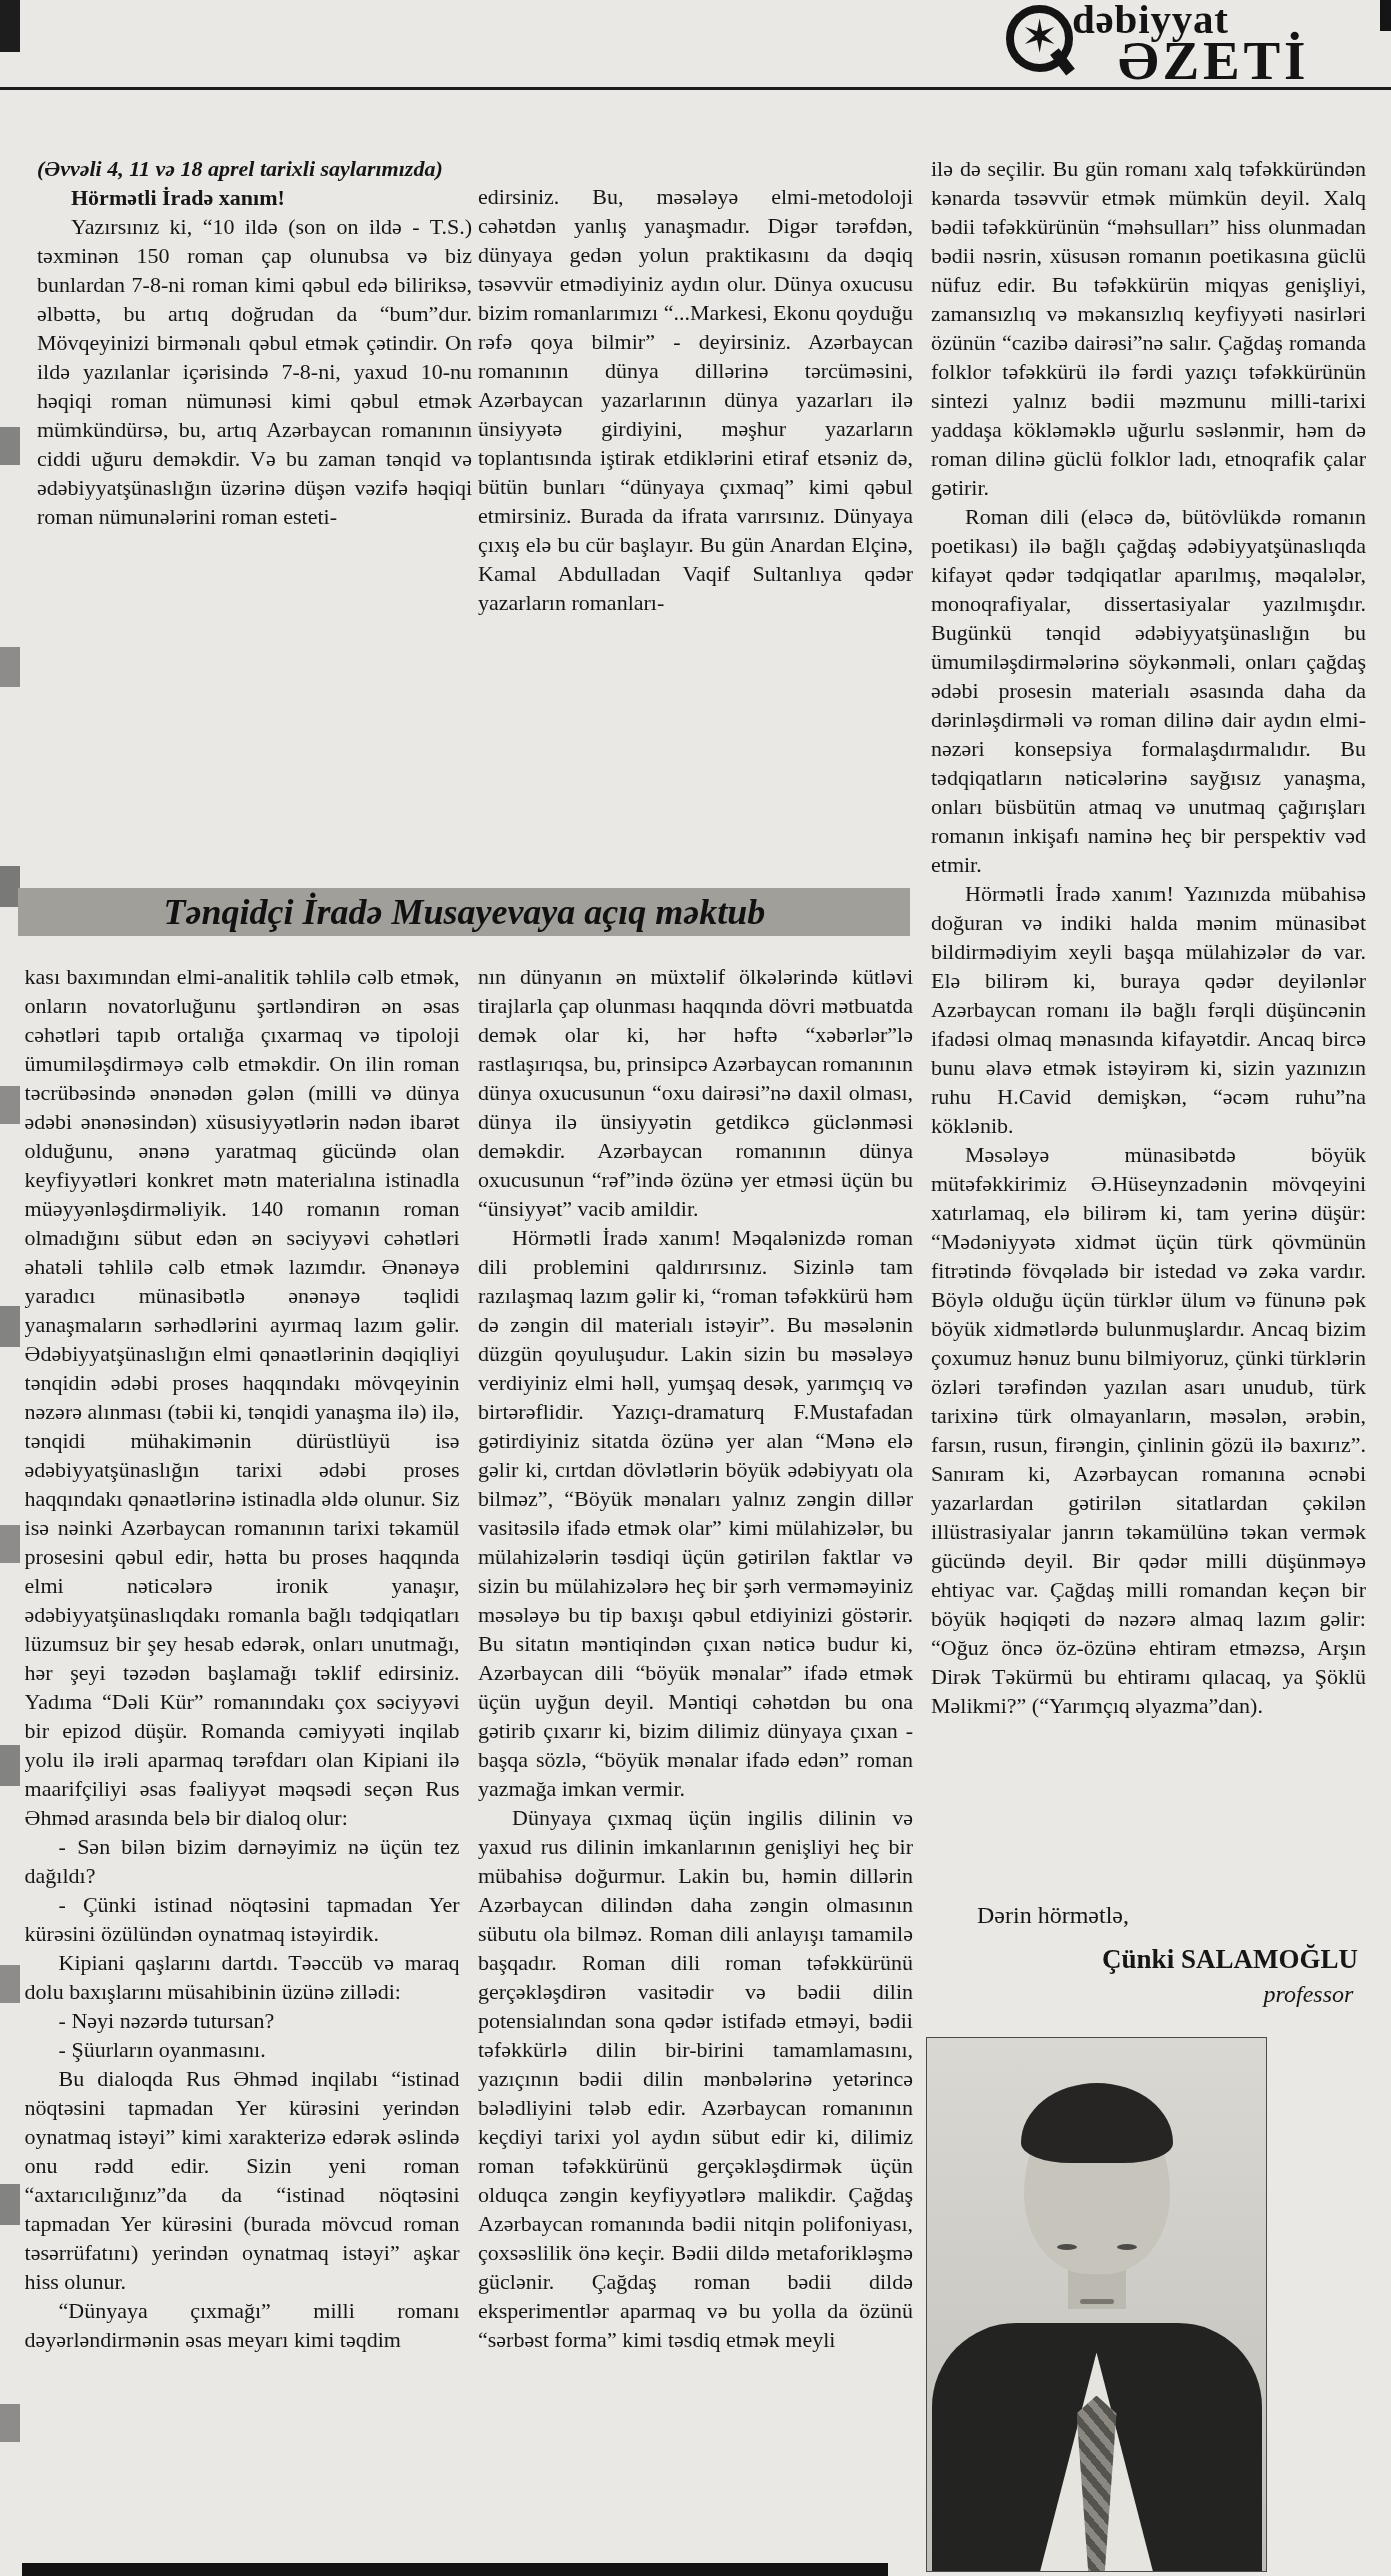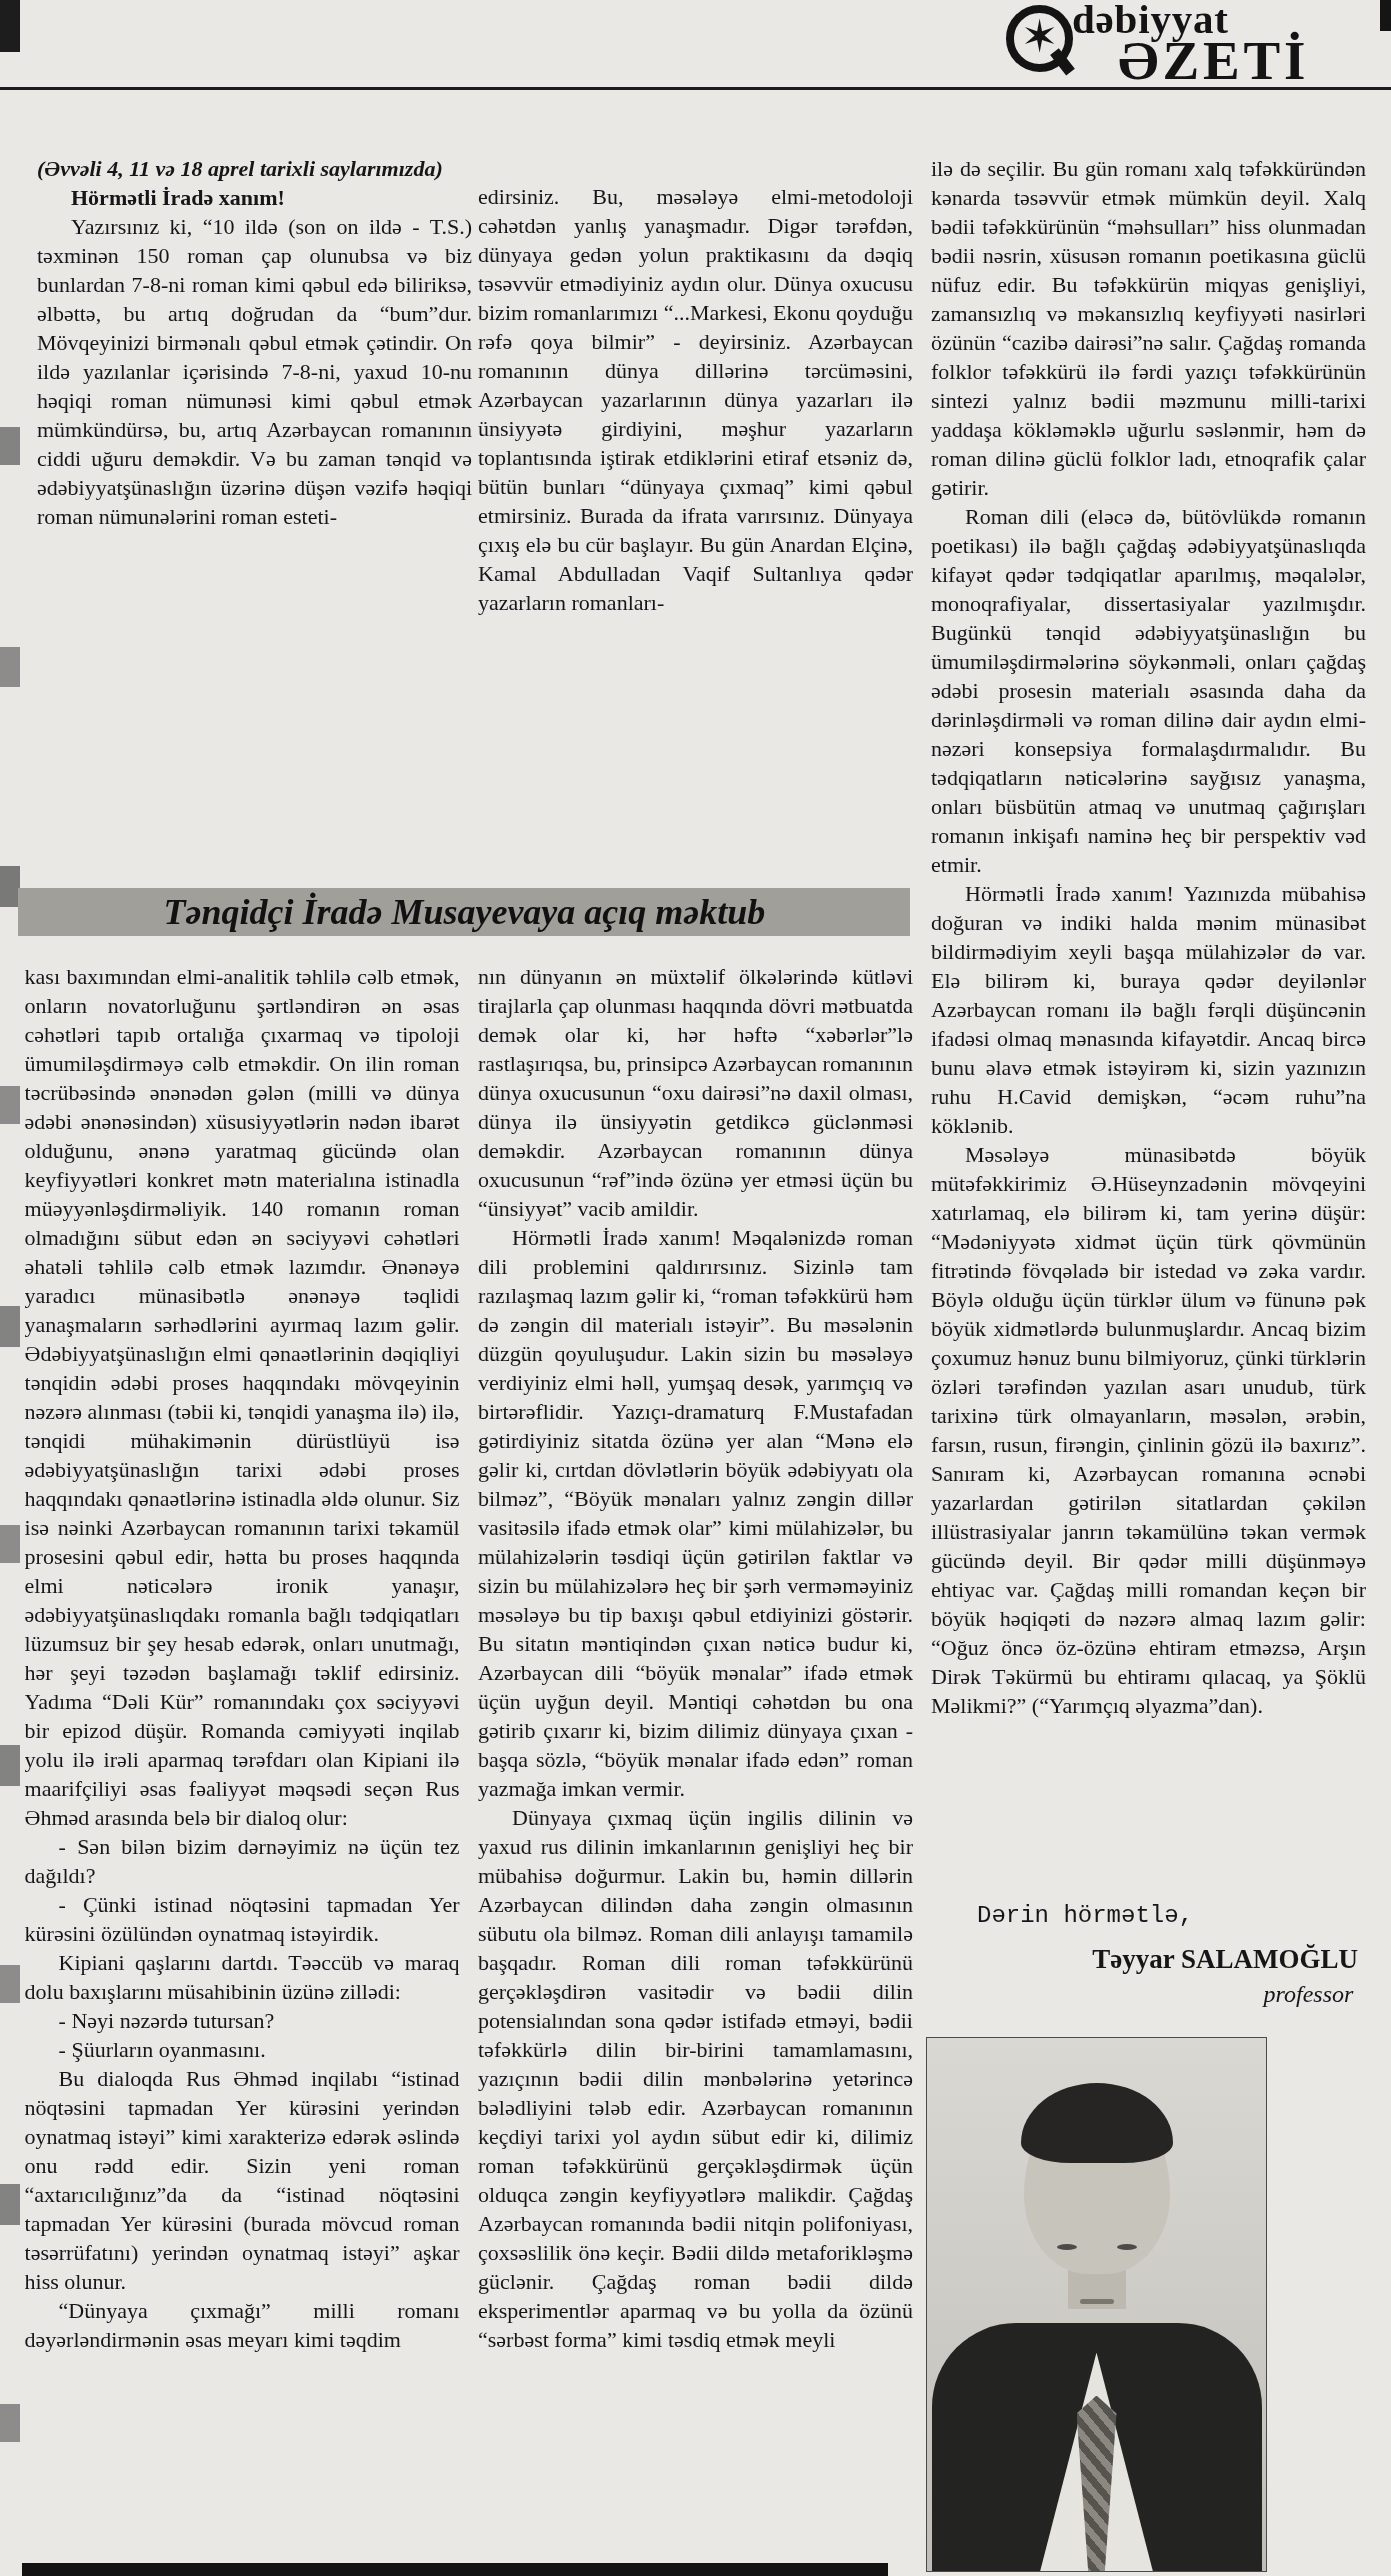--- a/index.html
+++ b/index.html
@@ -36,21 +36,21 @@
   .headline{position:absolute;left:23px;top:628px;width:889px;text-align:center;
     font-family:"DejaVu Sans","Liberation Sans",sans-serif;font-weight:bold;
     font-size:100px;line-height:115px;letter-spacing:-3.1px;color:#101010;
     text-shadow:6.1px 6.1px 0 #a6a49f;}
   
   .subtitle-band{position:absolute;left:18.4px;top:888px;width:892px;height:48px;
     background:#a19f9a;display:flex;align-items:center;justify-content:center;}
   .subtitle{font-size:36px;font-weight:bold;font-style:italic;color:#111;}
   
   .signature{position:absolute;left:931px;top:1902px;width:430px;}
-  .sig-closing{font-size:24px;text-indent:46px;margin:0;font-family:Liberation Mono, monospace;}
+  .sig-closing{font-size:24px;text-indent:46px;margin:0;}
   .sig-name{font-size:27px;font-weight:bold;text-align:right;margin:15.4px 3.1px 0 0;}
   .sig-title{font-size:24px;font-style:italic;text-align:right;margin:6.1px 7.7px 0 0;}
   
   .photo{position:absolute;left:926px;top:2037px;width:339px;height:533px;
     background:linear-gradient(180deg,#d9d8d3 0%,#cbcac4 55%,#bebdb7 100%);
     border:0.8px solid #4a4a4a;overflow:hidden;}
   .photo-suit{position:absolute;bottom:-4.6px;left:50%;transform:translateX(-50%);
     width:330px;height:253px;background:#232322;border-radius:84px 84px 0 0;}
   .photo-shirt{position:absolute;bottom:-4.6px;left:50%;transform:translateX(-50%);
     width:115px;height:223px;background:#e6e4de;clip-path:polygon(50% 0,100% 100%,0 100%);}
@@ -135,21 +135,21 @@
   </div>
 
   <div class="col" id="col-bottom-middle">
     <p class="cont">nın dünyanın ən müxtəlif ölkələrində kütləvi tirajlarla çap olunması haqqında dövri mətbuatda demək olar ki, hər həftə “xəbərlər”lə rastlaşırıqsa, bu, prinsipcə Azərbaycan romanının dünya oxucusunun “oxu dairəsi”nə daxil olması, dünya ilə ünsiyyətin getdikcə güclənməsi deməkdir. Azərbaycan romanının dünya oxucusunun “rəf”ində özünə yer etməsi üçün bu “ünsiyyət” vacib amildir.</p>
     <p>Hörmətli İradə xanım! Məqalənizdə roman dili problemini qaldırırsınız. Sizinlə tam razılaşmaq lazım gəlir ki, “roman təfəkkürü həm də zəngin dil materialı istəyir”. Bu məsələnin düzgün qoyuluşudur. Lakin sizin bu məsələyə verdiyiniz elmi həll, yumşaq desək, yarımçıq və birtərəflidir. Yazıçı-dramaturq F.Mustafadan gətirdiyiniz sitatda özünə yer alan “Mənə elə gəlir ki, cırtdan dövlətlərin böyük ədəbiyyatı ola bilməz”, “Böyük mənaları yalnız zəngin dillər vasitəsilə ifadə etmək olar” kimi mülahizələr, bu mülahizələrin təsdiqi üçün gətirilən faktlar və sizin bu mülahizələrə heç bir şərh verməməyiniz məsələyə bu tip baxışı qəbul etdiyinizi göstərir. Bu sitatın məntiqindən çıxan nəticə budur ki, Azərbaycan dili “böyük mənalar” ifadə etmək üçün uyğun deyil. Məntiqi cəhətdən bu ona gətirib çıxarır ki, bizim dilimiz dünyaya çıxan - başqa sözlə, “böyük mənalar ifadə edən” roman yazmağa imkan vermir.</p>
     <p>Dünyaya çıxmaq üçün ingilis dilinin və yaxud rus dilinin imkanlarının genişliyi heç bir mübahisə doğurmur. Lakin bu, həmin dillərin Azərbaycan dilindən daha zəngin olmasının sübutu ola bilməz. Roman dili anlayışı tamamilə başqadır. Roman dili roman təfəkkürünü gerçəkləşdirən vasitədir və bədii dilin potensialından sona qədər istifadə etməyi, bədii təfəkkürlə dilin bir-birini tamamlamasını, yazıçının bədii dilin mənbələrinə yetərincə bələdliyini tələb edir. Azərbaycan romanının keçdiyi tarixi yol aydın sübut edir ki, dilimiz roman təfəkkürünü gerçəkləşdirmək üçün olduqca zəngin keyfiyyətlərə malikdir. Çağdaş Azərbaycan romanında bədii nitqin polifoniyası, çoxsəslilik önə keçir. Bədii dildə metaforikləşmə güclənir. Çağdaş roman bədii dildə eksperimentlər aparmaq və bu yolla da özünü “sərbəst forma” kimi təsdiq etmək meyli</p>
   </div>
 
   <div class="signature">
     <p class="sig-closing">Dərin hörmətlə,</p>
-    <p class="sig-name">Təyyar SALAMOĞLU</p>
+    <p class="sig-name">Çünki SALAMOĞLU</p>
     <p class="sig-title">professor</p>
   </div>
 
   <div class="photo">
     <div class="photo-suit"></div>
     <div class="photo-shirt"></div>
     <div class="photo-tie"></div>
     <div class="photo-neck"></div>
     <div class="photo-head">
       <span class="photo-eye l"></span>

